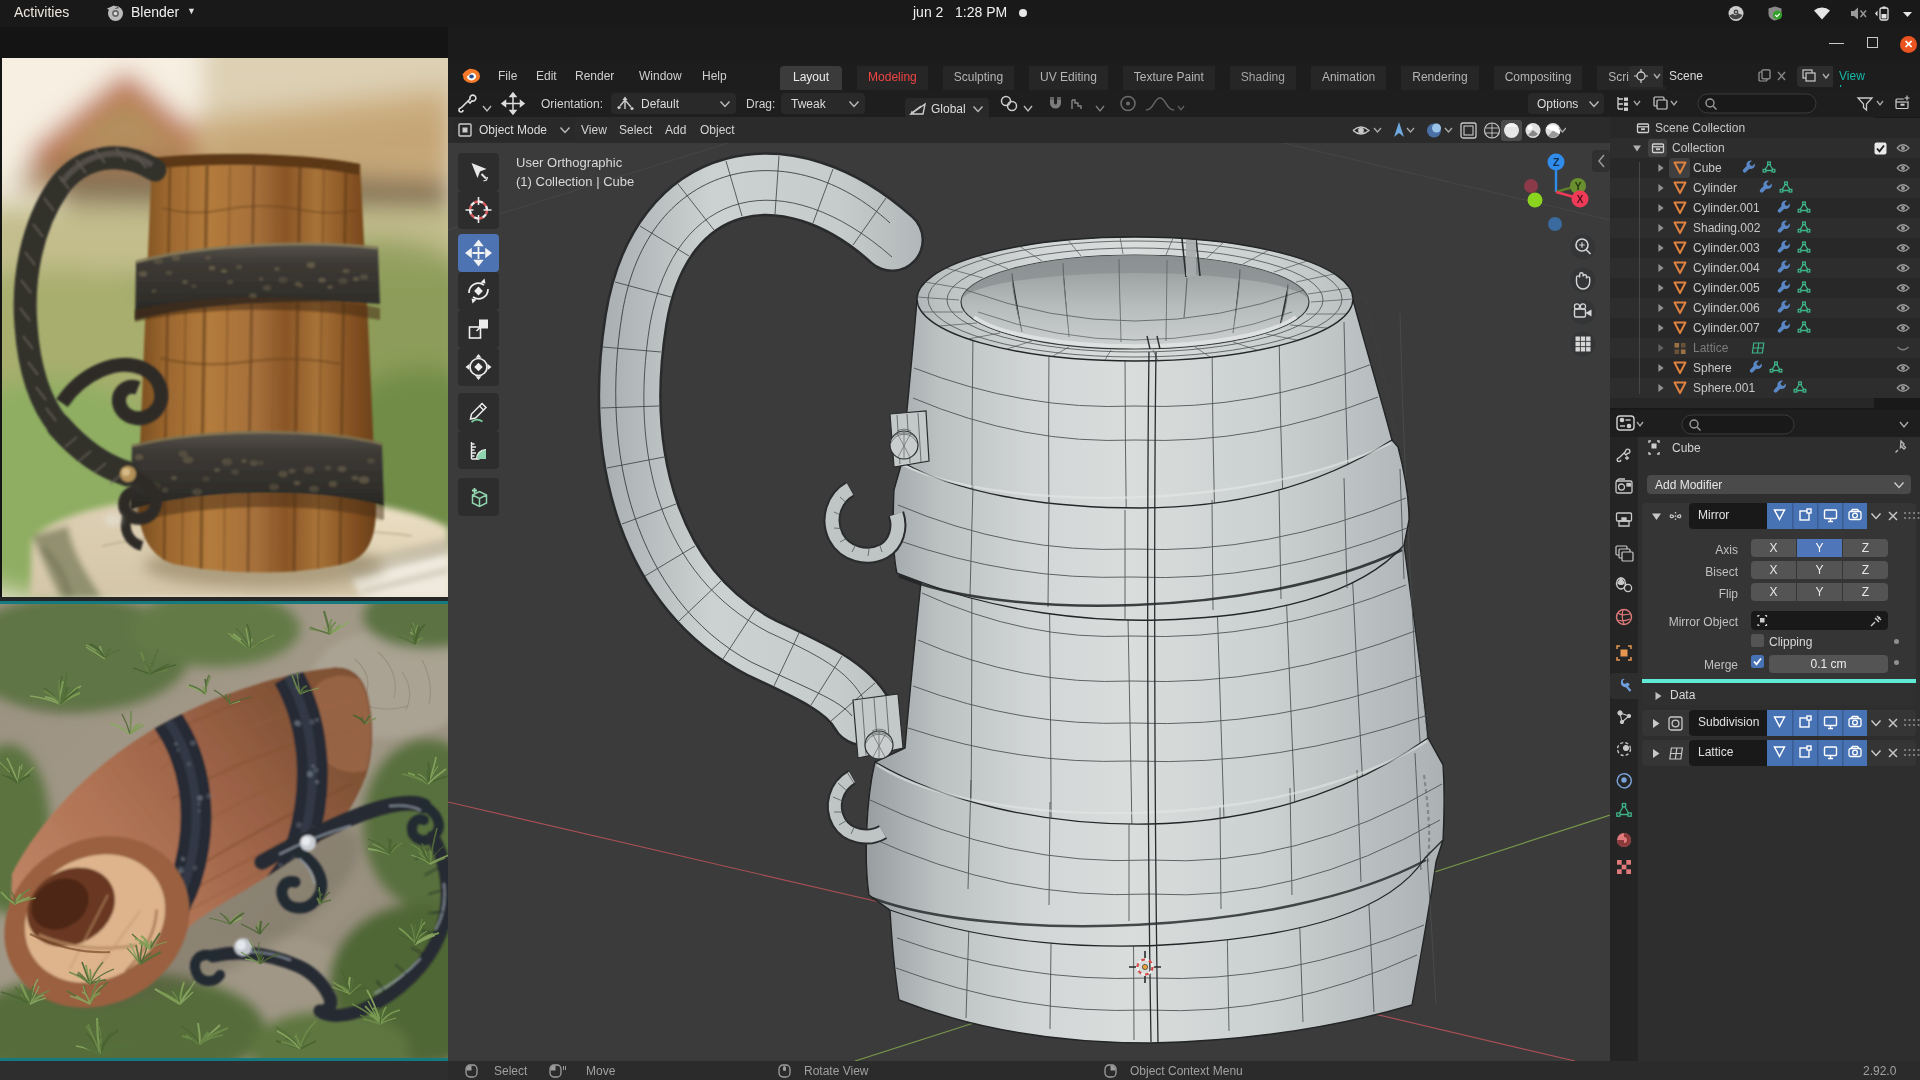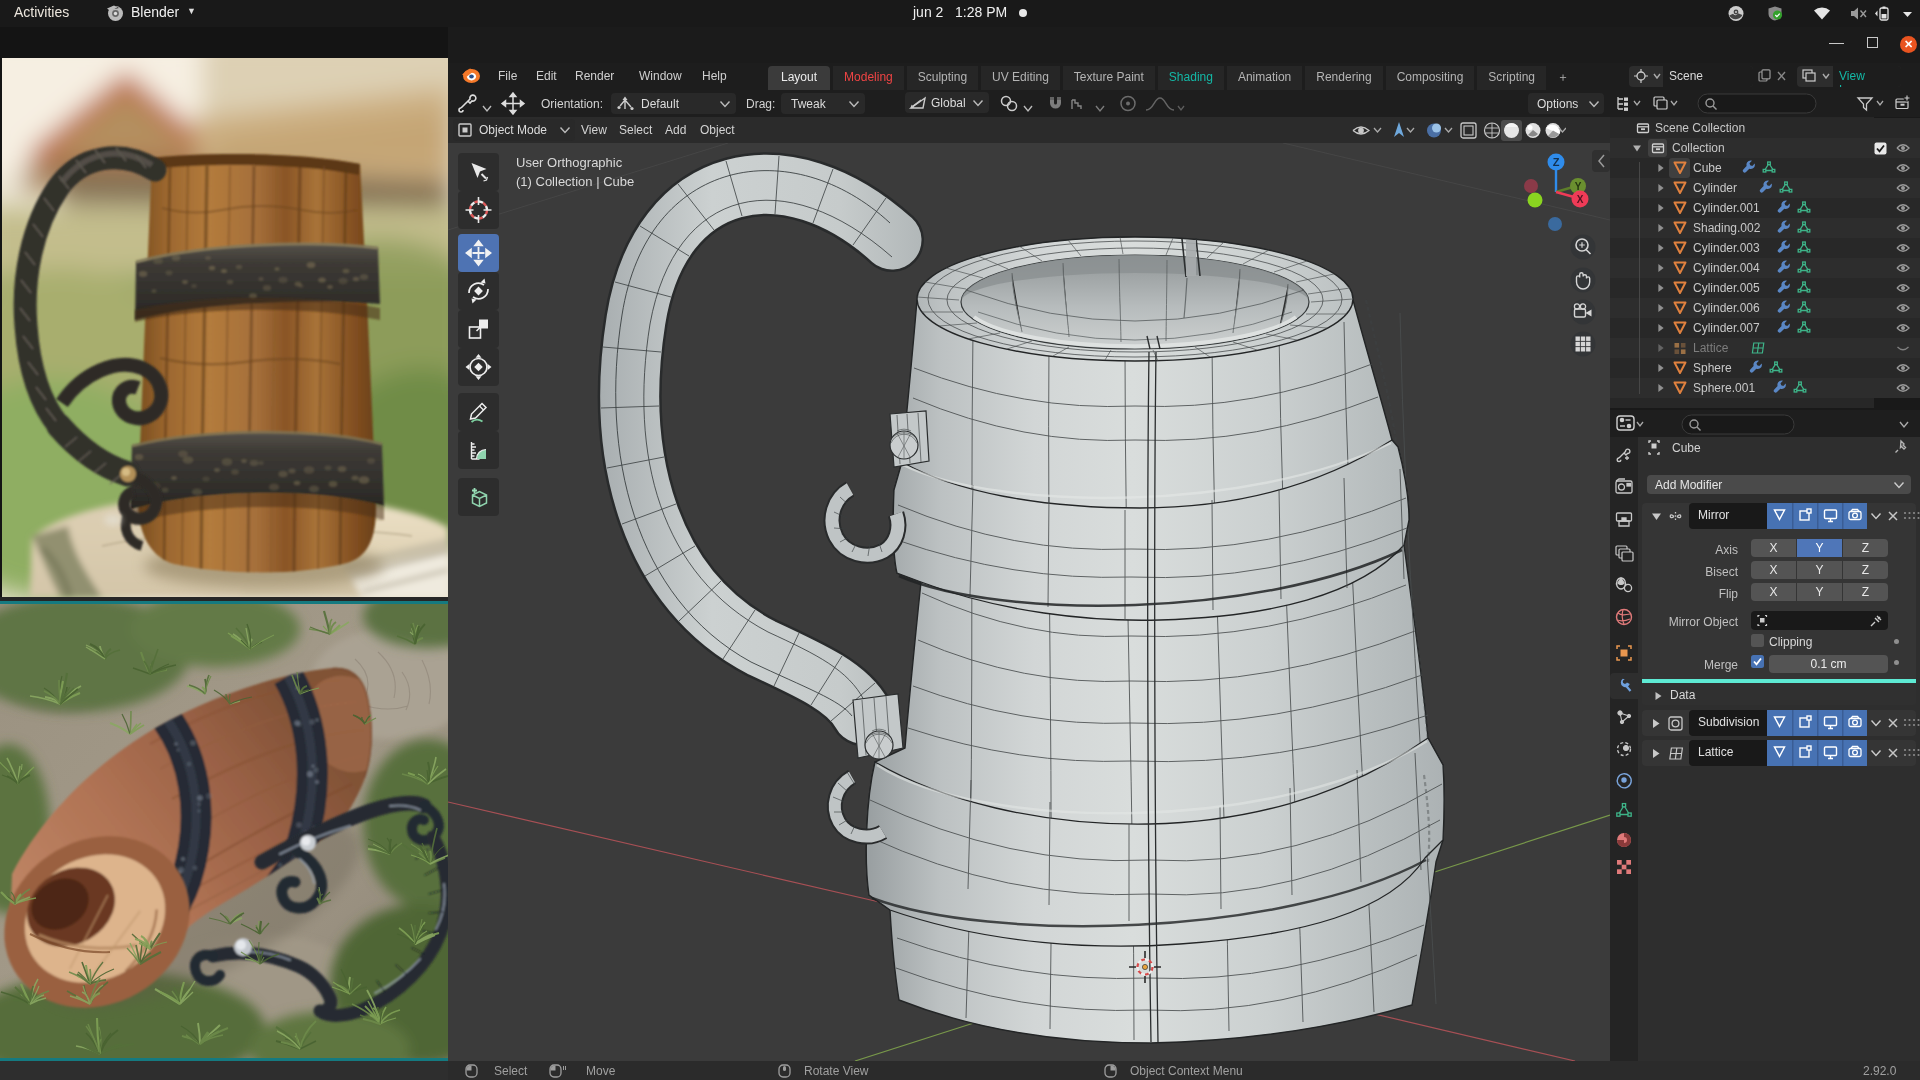--- a/index.html
+++ b/index.html
@@ -752,27 +752,27 @@
       <ellipse cx="9.5" cy="8" rx="8.5" ry="7" fill="#f5792a"></ellipse>
       <ellipse cx="9.5" cy="8.6" rx="4.6" ry="3.9" fill="#fff"></ellipse>
       <ellipse cx="9.5" cy="8.6" rx="2.3" ry="2" fill="#2a4f8a"></ellipse>
       <path d="M0 6.5 L8 0.5 L12.5 2.5 L5 8.5 Z" fill="#f5792a"></path>
     </svg>
   <span class="abs" style="left:50px;top:6px">File</span>
   <span class="abs" style="left:88px;top:6px">Edit</span>
   <span class="abs" style="left:127px;top:6px">Render</span>
   <span class="abs" style="left:191px;top:6px">Window</span>
   <span class="abs" style="left:254px;top:6px">Help</span>
-  <div class="abs r" style="left:320px;top:3px;height:24px;gap:3px">
+  <div class="abs r" style="left:332px;top:3px;height:24px;gap:15px">
     <span style="background:#3b3b3b;color:#ececec;border-radius:4px 4px 0 0;padding:4px 13px 6px">Layout</span>
     <span style="background:#262626;color:#ef4444;padding:4px 11px 6px">Modeling</span>
     <span style="background:#262626;color:#b4b4b4;padding:4px 11px 6px">Sculpting</span>
     <span style="background:#262626;color:#b4b4b4;padding:4px 11px 6px">UV Editing</span>
     <span style="background:#262626;color:#b4b4b4;padding:4px 11px 6px">Texture Paint</span>
-    <span style="background:#262626;color:#14b8a6;padding:4px 11px 6px">Shading</span>
+    <span style="background:#262626;color:#a3a3a3;padding:4px 11px 6px">Shading</span>
     <span style="background:#262626;color:#b4b4b4;padding:4px 11px 6px">Animation</span>
     <span style="background:#262626;color:#b4b4b4;padding:4px 11px 6px">Rendering</span>
     <span style="background:#262626;color:#b4b4b4;padding:4px 11px 6px">Compositing</span>
     <span style="background:#262626;color:#b4b4b4;padding:4px 11px 6px">Scripting</span>
     <span style="color:#b4b4b4;padding:4px 8px 6px">＋</span>
   </div>
   <div class="abs r" style="left:1181px;top:3px;height:21px;background:#2d2d2d;border-radius:4px;overflow:hidden">
     <svg width="34" height="21" viewBox="0 0 34 21">
         <circle cx="12" cy="10" r="4" fill="none" stroke="#ccc" stroke-width="1.3"></circle>
         <path d="M12 3 v3 M12 14 v3 M5 10 h3 M16 10 h3" stroke="#ccc" stroke-width="1.2"></path>
@@ -820,21 +820,21 @@
         <path d="M1.5 1.5 l4.5 5 l4.5 -5" fill="none" stroke="#bbb" stroke-width="1.4"></path>
       </svg>
   </div>
   <span class="abs" style="left:298px;top:7px">Drag:</span>
   <div class="abs r" style="left:333px;top:3px;width:84px;height:21px;background:#292929;border-radius:4px;padding-left:10px">
     <span style="color:#dcdcdc">Tweak</span>
     <svg class="abs" style="right:5px" width="12" height="8" viewBox="0 0 12 8">
         <path d="M1.5 1.5 l4.5 5 l4.5 -5" fill="none" stroke="#bbb" stroke-width="1.4"></path>
       </svg>
   </div>
-  <div class="abs r" style="left:457px;top:2px;width:84px;height:21px;background:#292929;border-radius:4px">
+  <div class="abs r" style="left:457px;top:8px;width:84px;height:21px;background:#292929;border-radius:4px">
     <svg width="26" height="21" viewBox="0 0 26 21">
         <path d="M6 16 L18 16 L20 6 Z" fill="none" stroke="#ccc" stroke-width="1.4"></path>
         <path d="M8 14 l8 -6" stroke="#ccc" stroke-width="1.2"></path>
         <path d="M6 16 l3 -1.2 M6 16 l1.2 -3" stroke="#ccc" stroke-width="1.2"></path>
       </svg>
     <span style="color:#dcdcdc">Global</span>
     <svg class="abs" style="right:5px" width="12" height="8" viewBox="0 0 12 8">
         <path d="M1.5 1.5 l4.5 5 l4.5 -5" fill="none" stroke="#bbb" stroke-width="1.4"></path>
       </svg>
   </div>

